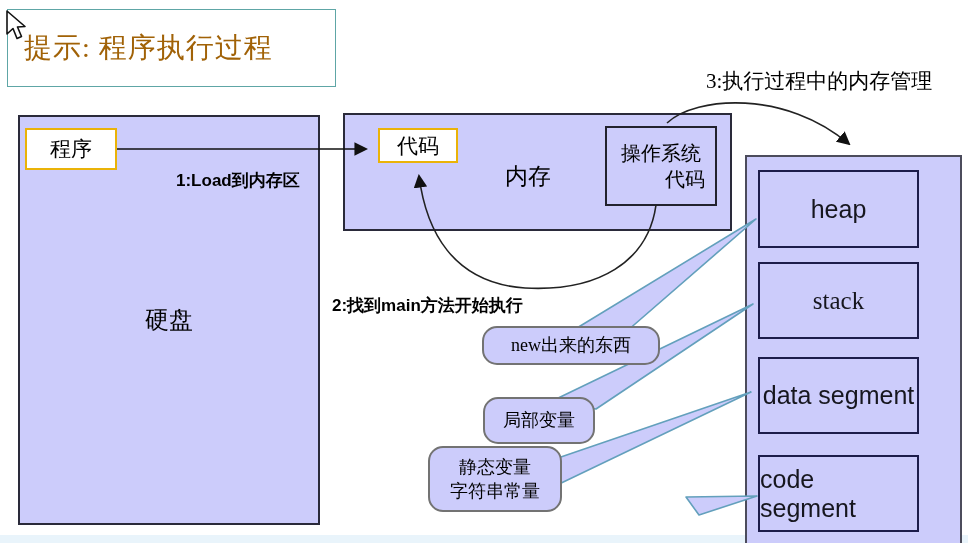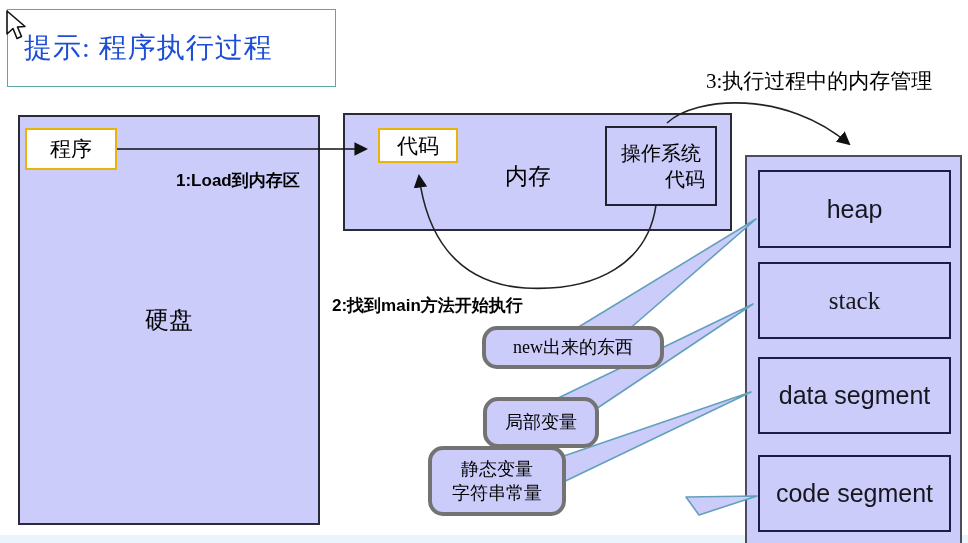--- a/index.html
+++ b/index.html
@@ -14,42 +14,42 @@
   .center { display:flex; align-items:center; justify-content:center; }
 
   
   #title-box {
     left:7px; top:9px; width:329px; height:78px;
     background:#ffffff; border:1px solid #5ea6a6;
     display:flex; align-items:center;
     z-index:2;
   }
   #title-box .title-text {
-    padding-left:16px; font-size:28px; color:#1d4ed8; letter-spacing:1px;
+    padding-left:16px; font-size:28px; color:#a16207; letter-spacing:1px;
   }
 
   
   #disk-box  { left:18px;  top:115px; width:302px; height:410px; z-index:1; }
   #disk-label{ left:18px;  top:115px; width:302px; height:410px; font-size:24px; color:#000; z-index:2; }
   #program-box { left:25px; top:128px; width:92px; height:42px; font-size:21px; z-index:3; }
 
   #memory-box { left:343px; top:113px; width:389px; height:118px; z-index:1; }
   #code-box   { left:378px; top:128px; width:80px;  height:35px; font-size:21px; z-index:3; }
   #memory-label { left:505px; top:161px; font-size:23px; z-index:2; }
   #os-box {
     left:605px; top:126px; width:112px; height:80px;
     background:#ccccfb; border:2px solid #22222e;
     font-size:20px; line-height:1.3; padding-top:12px; z-index:3;
   }
   #os-box .os-line1 { text-align:center; }
   #os-box .os-line2 { text-align:right; padding-right:10px; }
 
   #segments-box { left:745px; top:155px; width:217px; height:392px; border-color:#4c4c5c; z-index:1; }
   .segment {
-    left:758px; width:193px; height:78px;
+    left:758px; width:161px; height:78px;
     background:#ccccfb; border:2px solid #1c1c4a;
     font-family:"Liberation Sans","DejaVu Sans",sans-serif;
     font-size:25px; color:#16161e; z-index:3;
   }
   #segment-heap  { top:170px; }
   #segment-stack { top:262px; height:77px;font-family:Liberation Serif, serif; }
   #segment-data  { top:357px; height:77px; }
   #segment-code  { top:455px; height:77px; }
 
   
@@ -57,21 +57,21 @@
     position:absolute; color:#000; white-space:nowrap; z-index:4;
     font-family:"Liberation Sans","DejaVu Sans",sans-serif;
   }
   #step1-label { left:176px; top:169px; font-size:17px; font-weight:bold; }
   #step2-label { left:332px; top:294px; font-size:17px; font-weight:bold; }
   #step3-label { left:706px; top:67px;  font-size:21px; font-weight:normal;
                  font-family:"Liberation Serif","DejaVu Serif",serif; }
 
   
   .bubble {
-    position:absolute; background:#ccccfb; border:4px solid #737373;
+    position:absolute; background:#ccccfb; border:2px solid #737373;
     border-radius:15px; color:#000; font-size:18px;
     display:flex; flex-direction:column; align-items:center; justify-content:center;
     z-index:6; line-height:1.35; white-space:nowrap;
   }
   #bubble-new    { left:482px; top:326px; width:174px; height:35px; }
   #bubble-local  { left:483px; top:397px; width:108px; height:43px; }
   #bubble-static { left:428px; top:446px; width:130px; height:62px; }
   #bubble-store  { left:567px; top:492px; width:131px; height:41px; }
 
   #connector-layer { position:absolute; left:0; top:0; width:968px; height:543px; z-index:5; }

